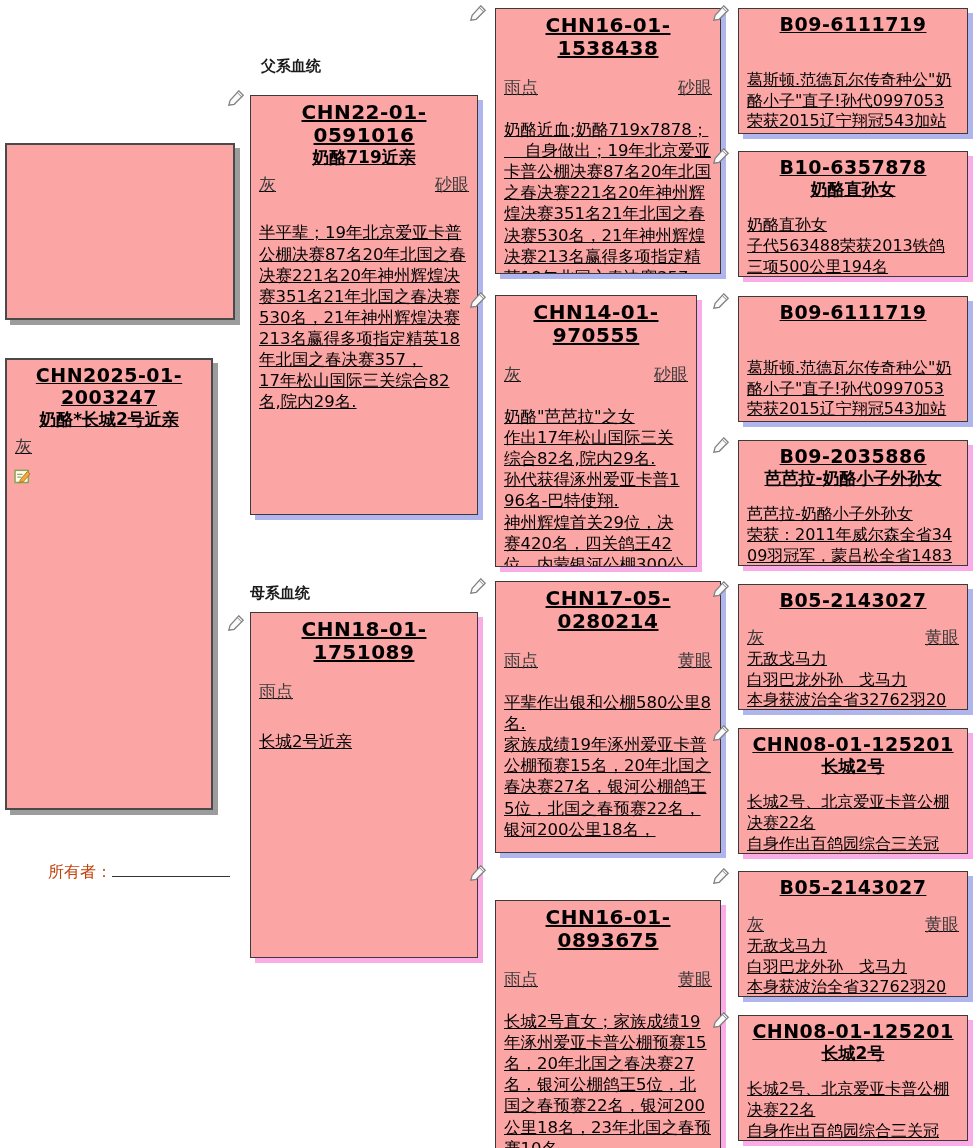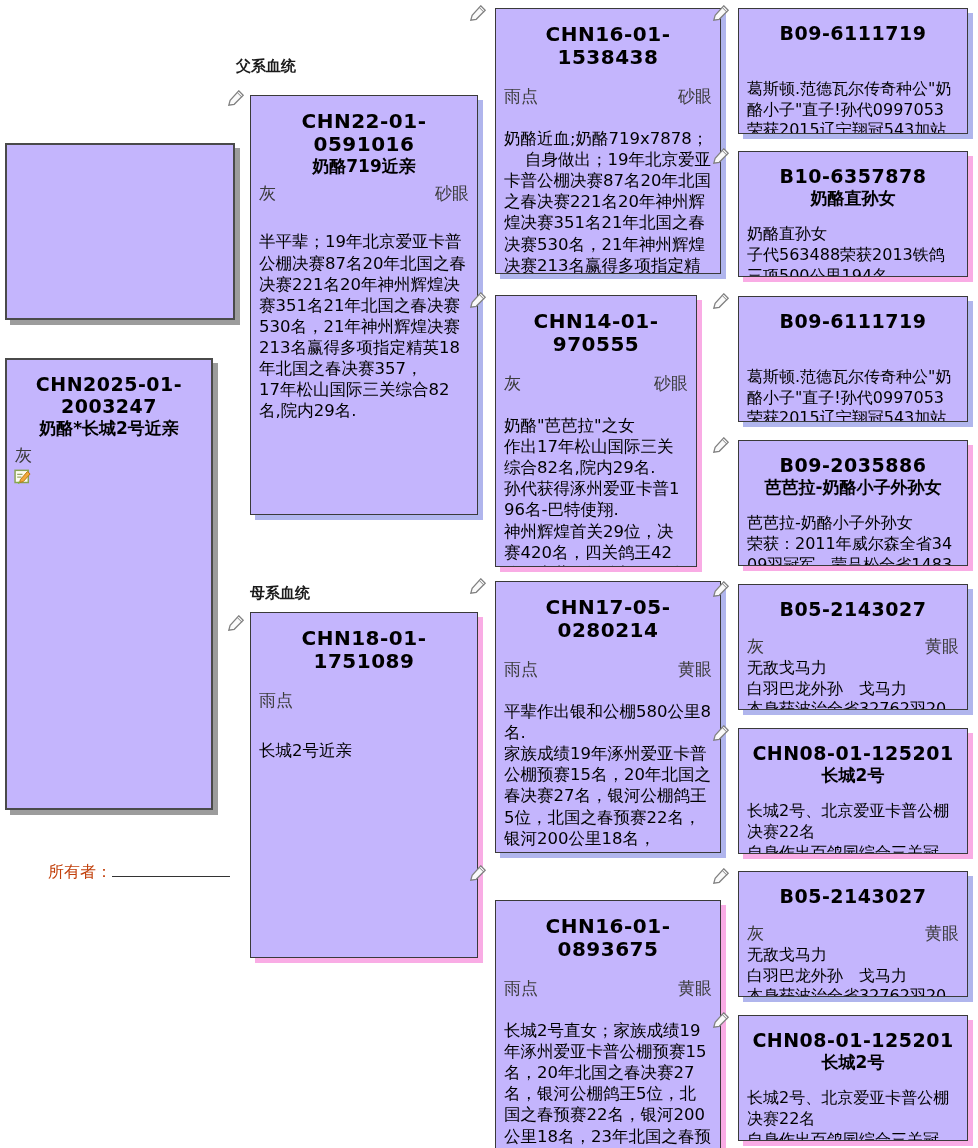--- a/index.html
+++ b/index.html
@@ -1,22 +1,22 @@
 <!DOCTYPE html>
 <html><head>
 <meta charset="utf-8">
 <style>
   html,body { margin:0; padding:0; background:#ffffff; }
   .pedigree {
     position:relative; width:978px; height:1148px; background:#ffffff;
     font-family:"DejaVu Sans","Liberation Sans",sans-serif; color:#000;
   }
   .pbox {
-    position:absolute; background:#c4b5fd; border:1px solid #3a3a3a;
-    box-sizing:border-box; padding:14px 8px 4px 8px; overflow:hidden;
+    position:absolute; background:#fca5a5; border:1px solid #3a3a3a;
+    box-sizing:border-box; padding:5px 8px 4px 8px; overflow:hidden;text-decoration:underline;
   }
   .shadow-blue { box-shadow:5px 5px 0 #b0b5ed; }
   .shadow-pink { box-shadow:5px 5px 0 #f9ace5; }
   .shadow-gray { box-shadow:5px 5px 0 #9c9c9c; border:2px solid #4a4a4a; }
   .ptitle { font-weight:bold; font-size:20px; text-align:center; line-height:1.15; letter-spacing:0.5px; }
   .ptitle.small { font-size:19px; }
   .psub   { font-weight:bold; font-size:17px; text-align:center; line-height:1.2; }
   .ptraits{ display:flex; justify-content:space-between; font-size:17px; color:#3c3c3c; }
   .pbody  { font-size:16.5px; line-height:1.28; white-space:pre-wrap; word-break:break-all; }
   .col4 .pbody { font-size:16px; line-height:1.3; }
@@ -31,21 +31,21 @@
   .owner-line { position:absolute; font-size:16px; color:#c2410c; }
   .owner-underline { display:inline-block; width:118px; border-bottom:1px solid #333; height:14px; }
   .pencil { position:absolute; width:18px; height:18px; }
   .note-icon { position:absolute; left:7px; top:108px; width:18px; height:18px; }
 </style>
 </head>
 <body>
 
 <div class="pedigree">
 
-  <div class="branch-label" style="left:236px; top:57px;">父系血统</div>
+  <div class="branch-label" style="left:261px; top:57px;">父系血统</div>
   <div class="branch-label" style="left:250px; top:584px;">母系血统</div>
 
   <div class="owner-line" style="left:48px; top:862px;">
     <span>所有者：</span><span class="owner-underline"></span>
   </div>
 
   <div class="pbox shadow-gray" style="left:5px; top:143px; width:230px; height:177px;"></div>
 
   <div class="pbox shadow-gray" style="left:5px; top:358px; width:208px; height:452px;">
     <div class="ptitle small">CHN2025-01-2003247</div>

